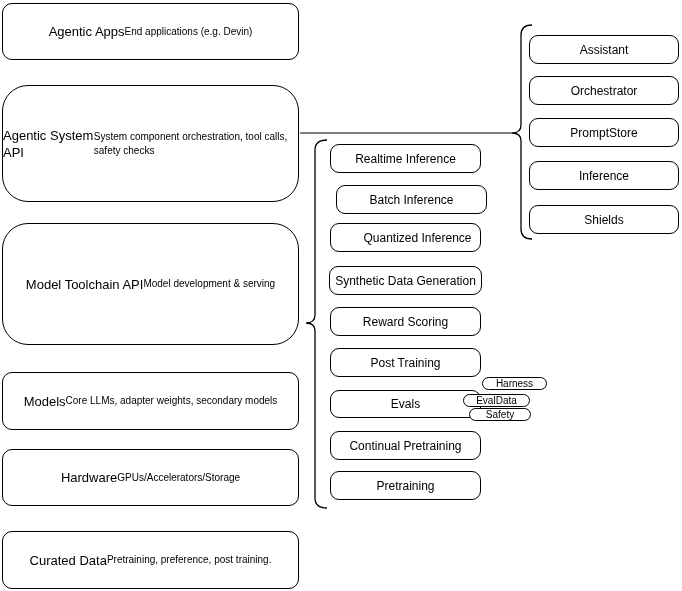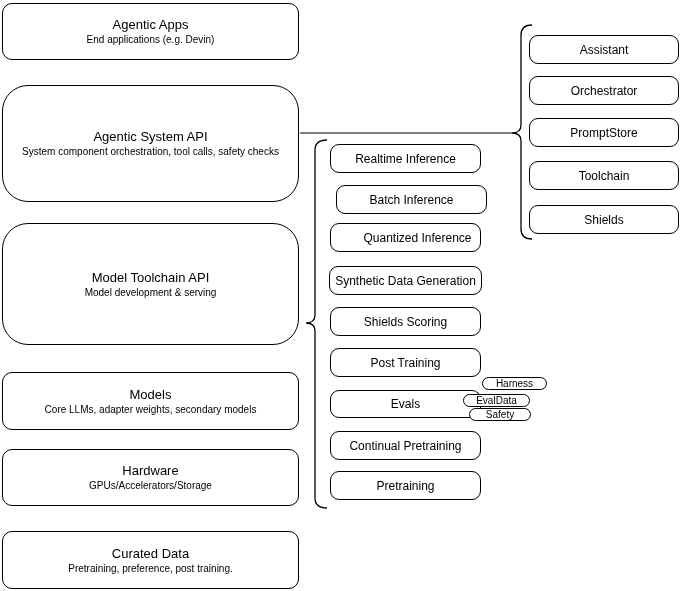--- a/index.html
+++ b/index.html
@@ -16,21 +16,21 @@
     position: absolute;
     left: 0; top: 0;
     width: 682px; height: 591px;
   }
   .node {
     position: absolute;
     box-sizing: border-box;
     border: 1.3px solid #000000;
     background: #ffffff;
     display: flex;
-    flex-direction: column;
+    flex-direction: row;
     align-items: center;
     justify-content: center;
     text-align: left;
   }
   
   .stacknode { left: 2px; width: 297px; border-radius: 10px; }
   .b1 { top: 3px;   height: 57px;  }
   .b2 { top: 85px;  height: 117px; border-radius: 26px; }
   .b3 { top: 223px; height: 122px; border-radius: 26px; }
   .b4 { top: 372px; height: 58px;  }
@@ -102,29 +102,29 @@
   </div>
   <div class="node stacknode b5">
     <div class="title">Hardware</div>
     <div class="subtitle">GPUs/Accelerators/Storage</div>
   </div>
 
   <div class="node chip m1">Realtime Inference</div>
   <div class="node chip m2">Batch Inference</div>
   <div class="node chip m3">Quantized Inference</div>
   <div class="node chip m4">Synthetic Data Generation</div>
-  <div class="node chip m5">Shields Scoring</div>
+  <div class="node chip m5">Reward Scoring</div>
   <div class="node chip m6">Post Training</div>
   <div class="node chip m7">Evals</div>
   <div class="node chip m8">Continual Pretraining</div>
   <div class="node chip m9">Pretraining</div>
 
   <div class="node pill t1">Harness</div>
   <div class="node pill t2">EvalData</div>
   <div class="node pill t3">Safety</div>
 
   <div class="node rnode r1">Assistant</div>
   <div class="node rnode r2">Orchestrator</div>
   <div class="node rnode r3">PromptStore</div>
-  <div class="node rnode r4">Toolchain</div>
+  <div class="node rnode r4">Inference</div>
   <div class="node rnode r5">Shields</div>
 
 </div>
 
 </body></html>

